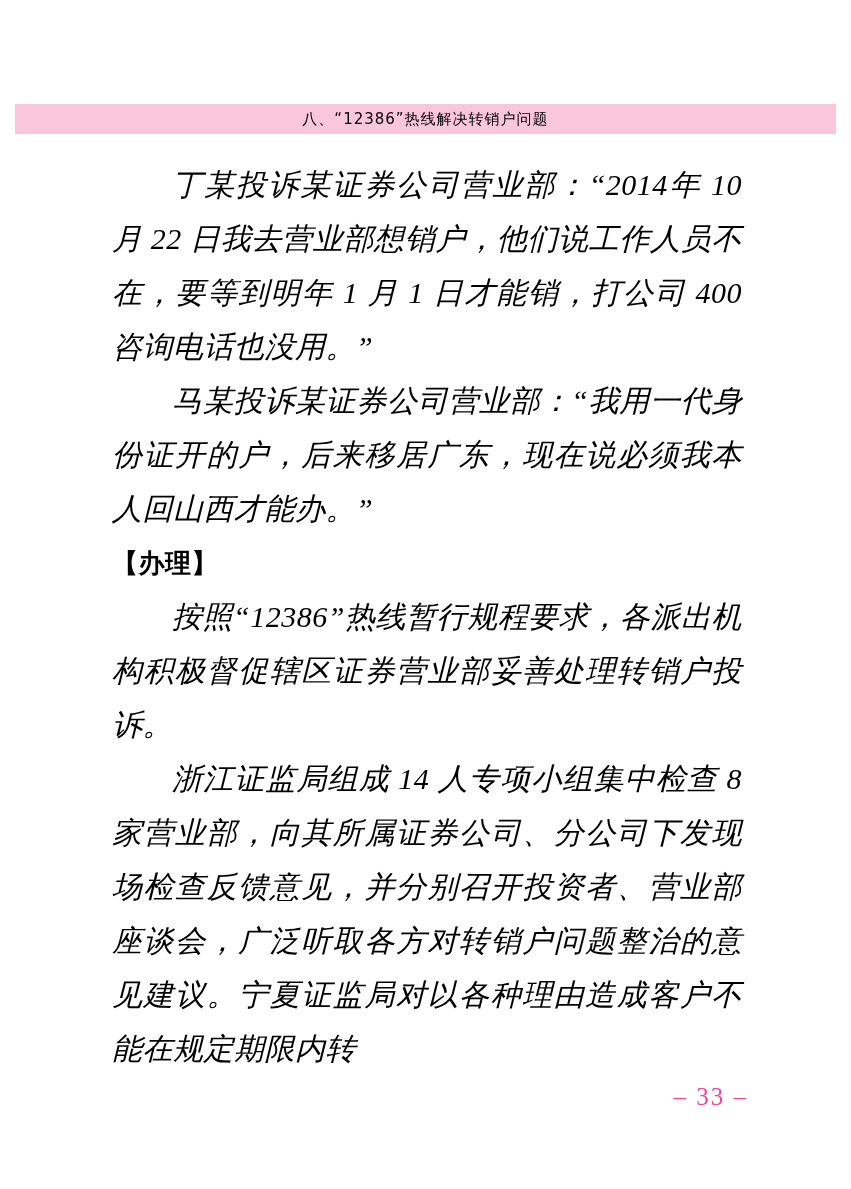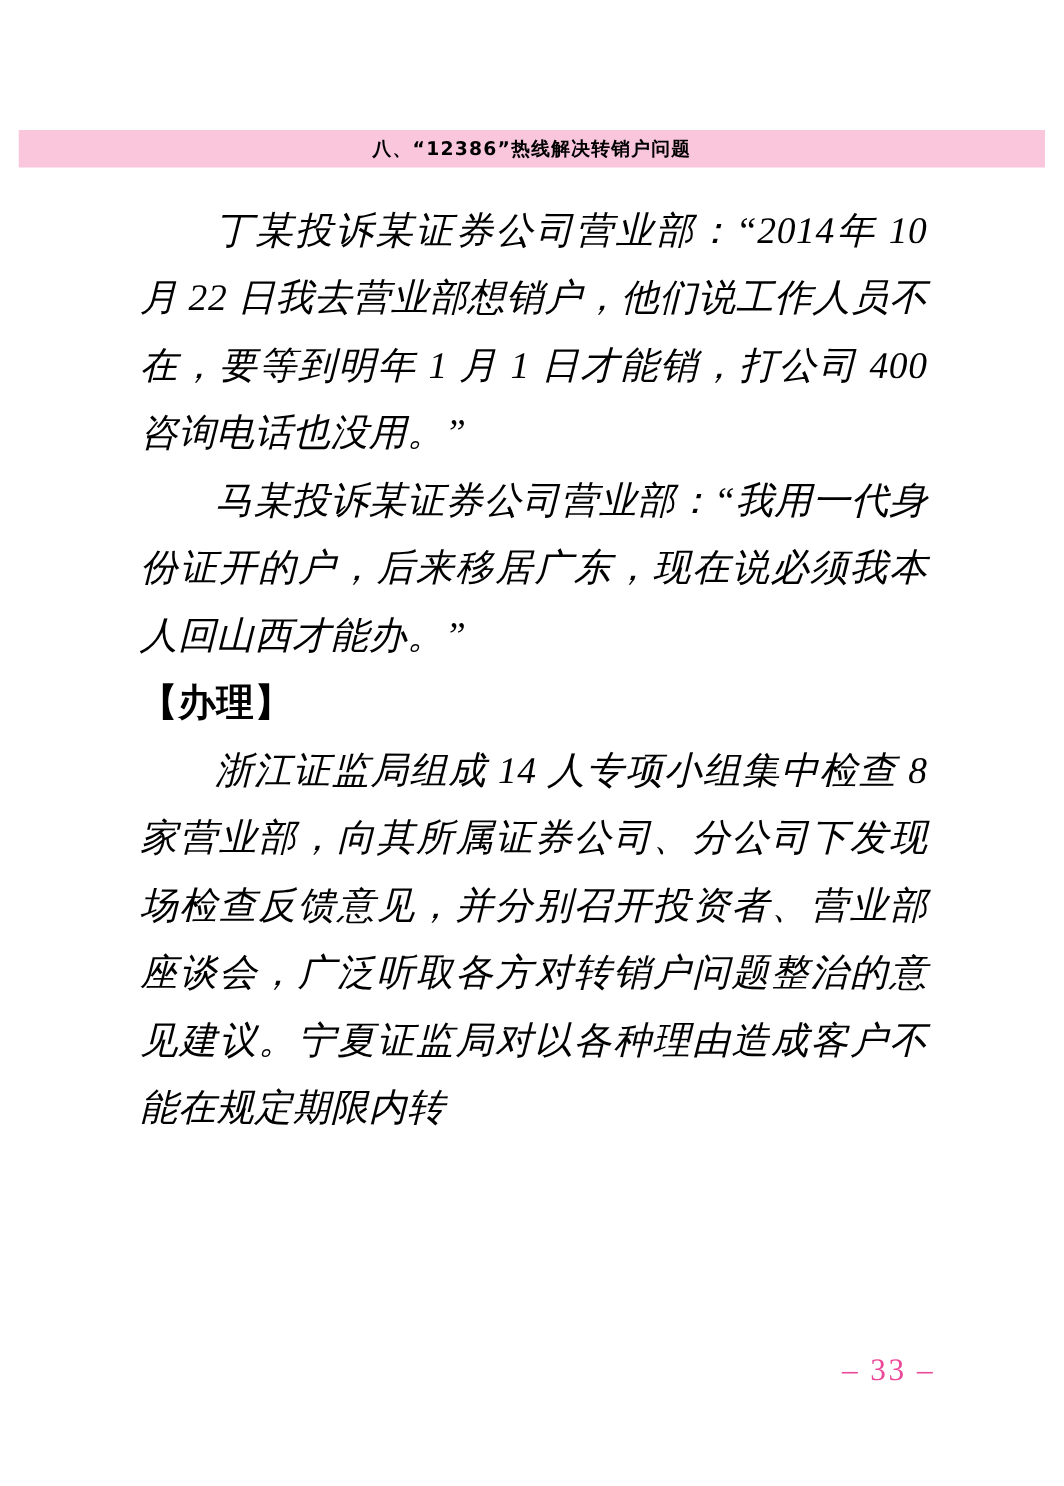--- a/index.html
+++ b/index.html
@@ -31,21 +31,21 @@
     top: 104px;
     width: 821px;
     height: 30px;
     background: #f9c6dc;
     display: flex;
     align-items: center;
     justify-content: center;
   }
   .header-band .header-title {
     font-family: "DejaVu Sans", "Liberation Sans", sans-serif;
-    font-weight: bold;
+    font-weight: normal;
     font-size: 15px;
     letter-spacing: 1px;
     color: #000000;
     background: transparent;
     padding: 0 14px;
     white-space: nowrap;
   }
 
   
   .content {
@@ -60,21 +60,21 @@
     line-height: 54px;
     text-align: justify;
     text-justify: inter-ideograph;
     letter-spacing: 0.5px;
     text-indent: 2em;
     font-family: "Liberation Serif", "DejaVu Serif", serif;
     font-style: italic;
   }
   p.heading {
     margin: 0;
-    font-size: 30px;
+    font-size: 26px;
     line-height: 54px;
     text-indent: 0;
     font-weight: bold;
     font-family: "DejaVu Sans", "Liberation Sans", sans-serif;
     letter-spacing: 0.5px;
   }
 
   
   .page-number {
     position: absolute;
@@ -92,18 +92,19 @@
 <div class="page">
 
   <div class="header-band">
     <span class="header-title">八、“12386”热线解决转销户问题</span>
   </div>
 
   <div class="content">
     <p class="para">丁某投诉某证券公司营业部：“2014年 10 月 22 日我去营业部想销户，他们说工作人员不在，要等到明年 1 月 1 日才能销，打公司 400 咨询电话也没用。”</p>
     <p class="para">马某投诉某证券公司营业部：“我用一代身份证开的户，后来移居广东，现在说必须我本人回山西才能办。”</p>
     <p class="heading">【办理】</p>
+    <p class="para">按照“12386”热线暂行规程要求，各派出机构积极督促辖区证券营业部妥善处理转销户投诉。</p>
     <p class="para">浙江证监局组成 14 人专项小组集中检查 8 家营业部，向其所属证券公司、分公司下发现场检查反馈意见，并分别召开投资者、营业部座谈会，广泛听取各方对转销户问题整治的意见建议。宁夏证监局对以各种理由造成客户不能在规定期限内转</p>
   </div>
 
   <div class="page-number">– 33 –</div>
 
 </div>
 
 </body></html>

